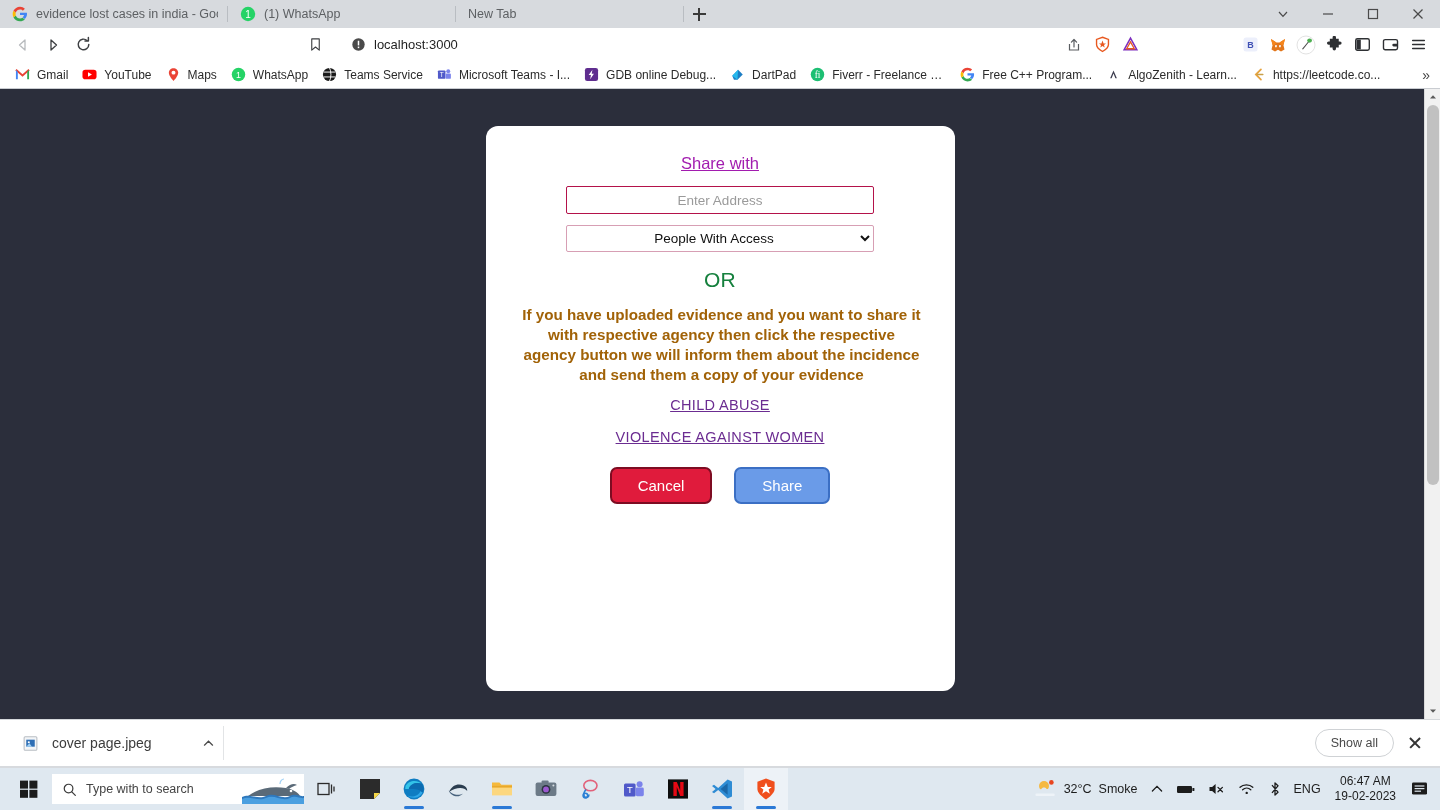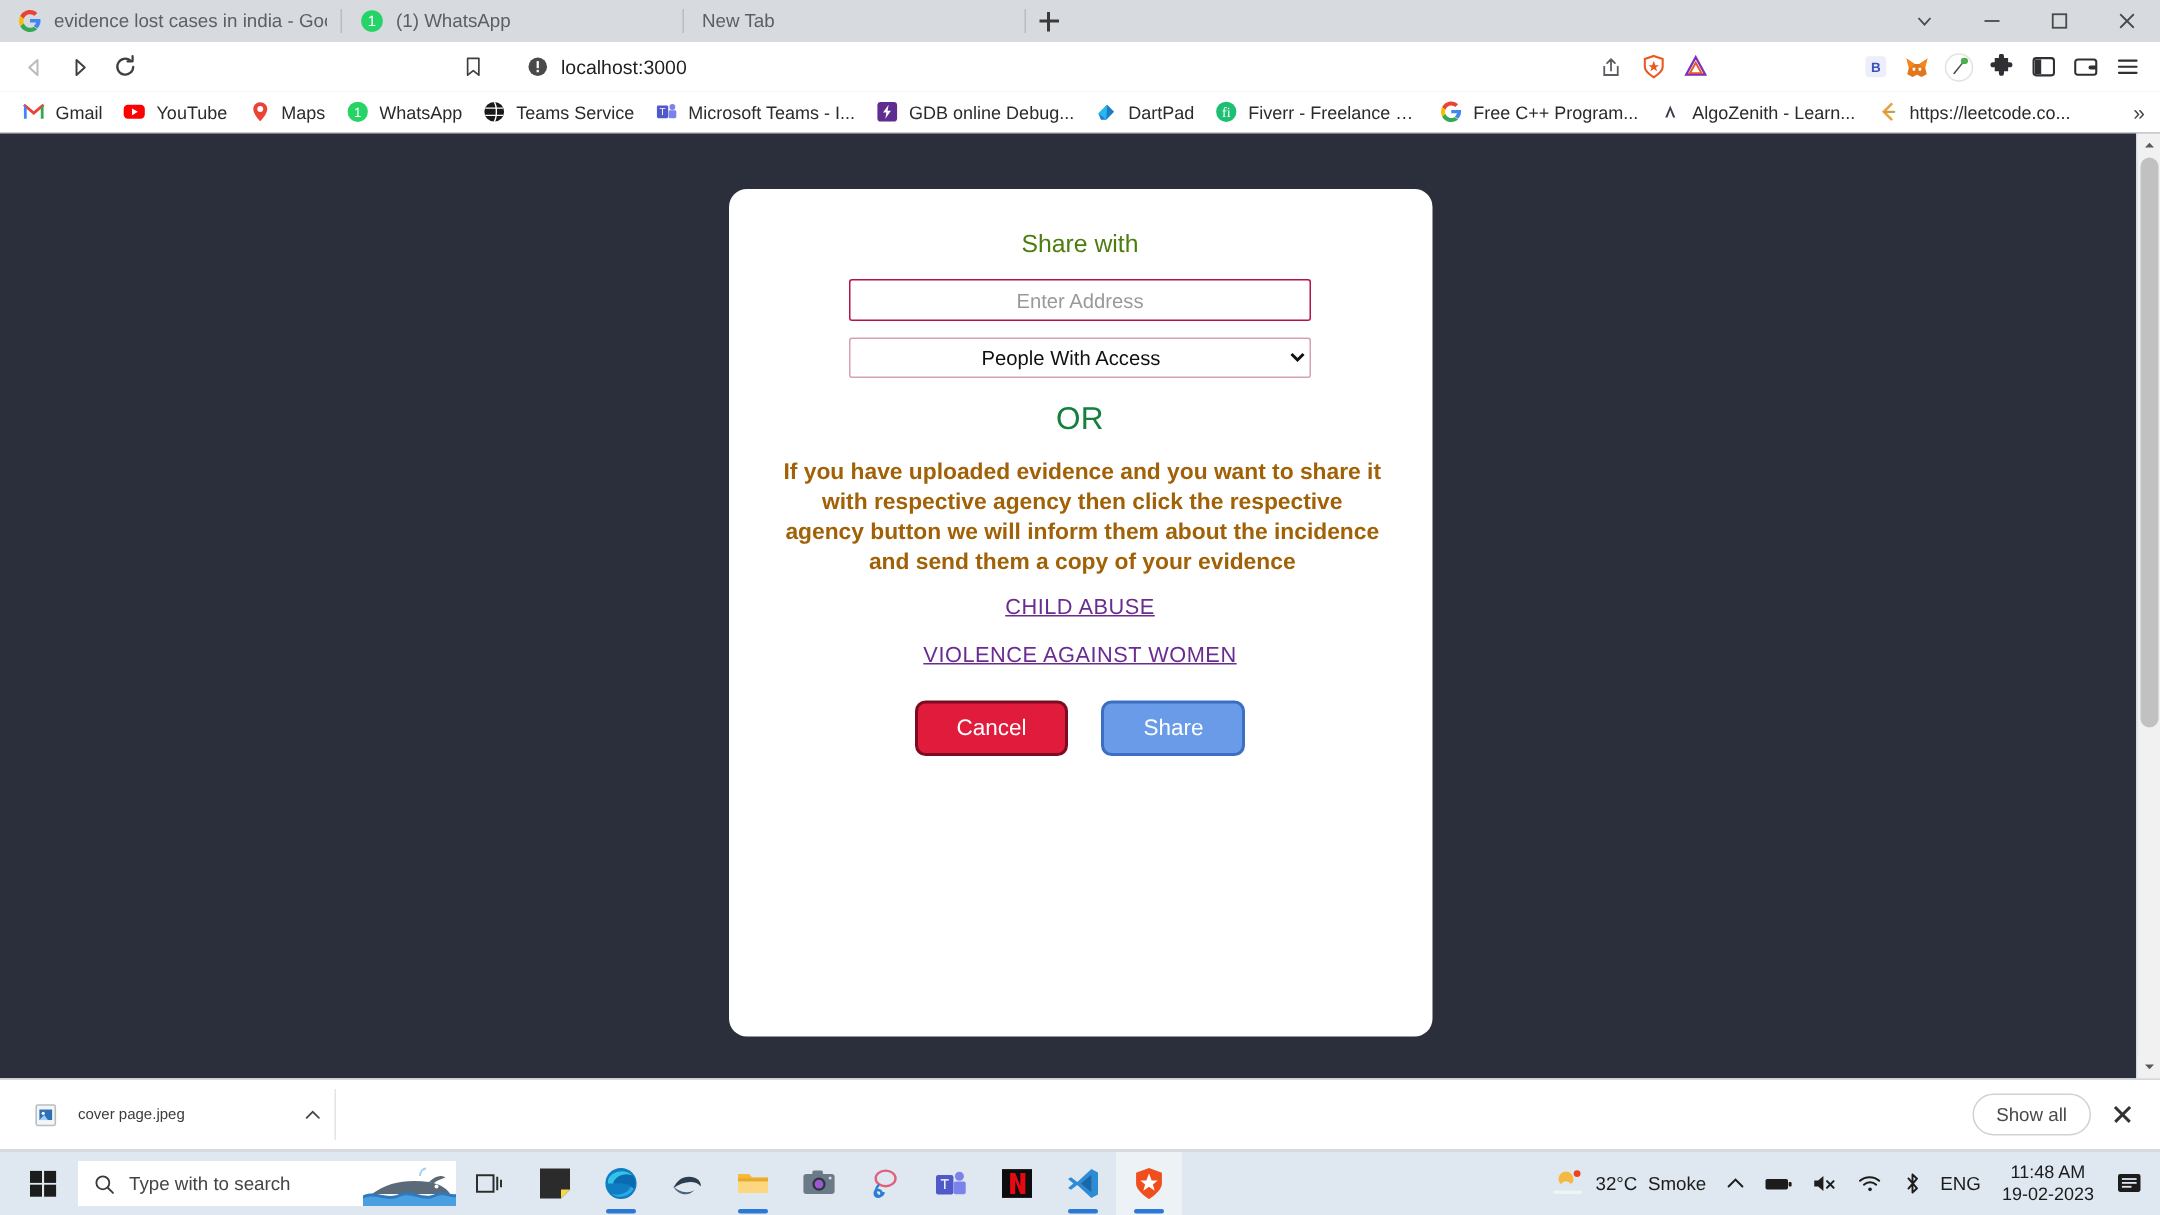--- a/index.html
+++ b/index.html
@@ -118,21 +118,21 @@
     position: absolute; top: 16px; left: 2px; width: 12px; height: 380px;
     background: #c1c1c1; border-radius: 6px;
   }
 
   
   .card {
     width: 469px; margin-top: 37px; height: 565px;
     background: #ffffff; border-radius: 12px;
     padding: 28px 36px 0 36px; text-align: center;
   }
-  .card-title { font-size: 16.5px; color: #4d7c0f; font-weight: 400; margin-bottom: 13px; }
+  .card-title { font-size: 16.5px; color: #a21caf; font-weight: 400; margin-bottom: 13px; text-decoration: underline; }
 
   .addr-input {
     display: block; width: 308px; height: 28px; margin: 0 auto 11px auto;
     border: 1.6px solid #b4124a; border-radius: 2px;
     font-size: 13.5px; text-align: center; color: #0f172a;
     font-family: "Liberation Sans", sans-serif; background: #fff;
     outline: none;
   }
   .addr-input::placeholder { color: #9a9a9a; }
 
@@ -172,21 +172,21 @@
   .downloadbar {
     height: 47px; background: #ffffff; border-top: 1px solid #d5d8db;
     display: flex; align-items: center; padding: 0 14px;
     position: relative;
   }
   .dl-item {
     display: flex; align-items: center; gap: 14px;
     width: 210px; height: 34px; padding: 0 8px;
     border-right: 1px solid #e2e4e6;
   }
-  .dl-name { font-size: 10px; color: #3c3c3c; flex: 1 1 auto; }
+  .dl-name { font-size: 14px; color: #3c3c3c; flex: 1 1 auto; }
   .dl-right { position: absolute; right: 14px; display: flex; align-items: center; gap: 10px; }
   .showall {
     font-size: 12.5px; color: #4a4a4a; border: 1px solid #cfd2d5;
     border-radius: 15px; padding: 6px 15px; background: #fff;
   }
   .dl-close { width: 22px; height: 22px; position: relative; }
   .dl-close::before, .dl-close::after {
     content: ""; position: absolute; left: 4px; top: 10px;
     width: 14px; height: 1.7px; background: #333;
   }
@@ -751,21 +751,21 @@
       <svg width="14" height="16" viewBox="0 0 14 16">
         <path d="M4 4.2 L10 11.2 L7 14 V2 L10 4.8 L4 11.8" stroke="#1c1c1c" stroke-width="1.3" fill="none" stroke-linejoin="round"></path>
       </svg>
     </div>
 
     <div class="tray-item">
       <span class="weather-text">ENG</span>
     </div>
 
     <div class="clock">
-      <span>11:48 AM</span>
+      <span>06:47 AM</span>
       <span>19-02-2023</span>
     </div>
 
     <div class="tray-item">
       <svg width="20" height="18" viewBox="0 0 20 18">
         <rect x="2" y="2.6" width="15" height="12" rx="1.4" fill="#1c1c1c"></rect>
         <g stroke="#dfe8f0" stroke-width="1.2">
           <line x1="4.6" y1="6" x2="14.4" y2="6"></line>
           <line x1="4.6" y1="8.6" x2="14.4" y2="8.6"></line>
           <line x1="4.6" y1="11.2" x2="11" y2="11.2"></line>

